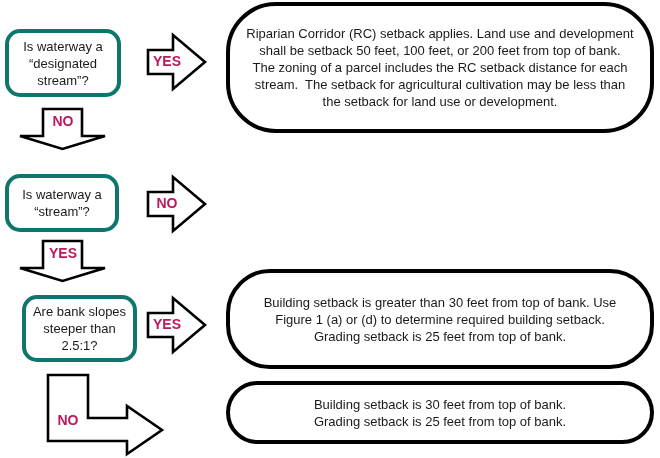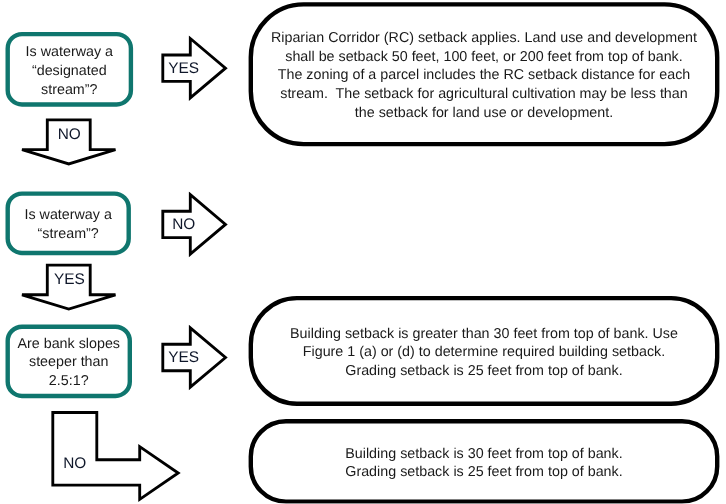--- a/index.html
+++ b/index.html
@@ -40,53 +40,53 @@
     white-space: pre-wrap;
     padding: 14px 8px;
   }
   .arrow { position: absolute; }
   .arrow polygon { fill: #fff; stroke: #000; stroke-width: 2.6; stroke-linejoin: miter; }
   .arrow-label {
     position: absolute;
     display: flex;
     align-items: center;
     justify-content: center;
-    font-weight: normal;
+    font-weight: bold;
     font-size: 14px;
-    color: #0f172a;
+    color: #be185d;
   }
 </style>
 </head>
 <body>
 
 <div class="canvas">
 
   <div class="decision" style="left:5px; top:29px; width:116px; height:68px;">Is waterway a
 “designated
 stream”?</div>
 
   <div class="decision" style="left:5px; top:174px; width:114px; height:58px;">Is waterway a
 “stream”?</div>
 
-  <div class="decision" style="left:5px; top:295px; width:115px; height:67px;">Are bank slopes
+  <div class="decision" style="left:22px; top:295px; width:115px; height:67px;">Are bank slopes
 steeper than
 2.5:1?</div>
 
   <div class="outcome" style="left:226px; top:2px; width:428px; height:131px; border-radius:50px;">Riparian Corridor (RC) setback applies. Land use and development
 shall be setback 50 feet, 100 feet, or 200 feet from top of bank.
 The zoning of a parcel includes the RC setback distance for each
 stream.  The setback for agricultural cultivation may be less than
 the setback for land use or development.</div>
 
 
   <div class="outcome" style="left:226px; top:269px; width:428px; height:100px; border-radius:44px;">Building setback is greater than 30 feet from top of bank. Use
 Figure 1 (a) or (d) to determine required building setback.
 Grading setback is 25 feet from top of bank.</div>
 
-  <div class="outcome" style="left:226px; top:381px; width:428px; height:77px; border-radius:34px;">Building setback is 30 feet from top of bank.
+  <div class="outcome" style="left:226px; top:381px; width:428px; height:63px; border-radius:34px;">Building setback is 30 feet from top of bank.
 Grading setback is 25 feet from top of bank.</div>
 
   <svg class="arrow" style="left:146px; top:32px;" width="62" height="60" viewBox="0 0 62 60">
     <polygon points="2,18 27,18 27,3 59,30 27,57 27,42 2,42"></polygon>
   </svg>
   <div class="arrow-label" style="left:146px; top:47px; width:42px; height:28px;">YES</div>
 
   <svg class="arrow" style="left:19px; top:107px;" width="88" height="44" viewBox="0 0 88 44">
     <polygon points="24,2 63,2 63,29 86,29 43.5,42 1,29 24,29"></polygon>
   </svg>

